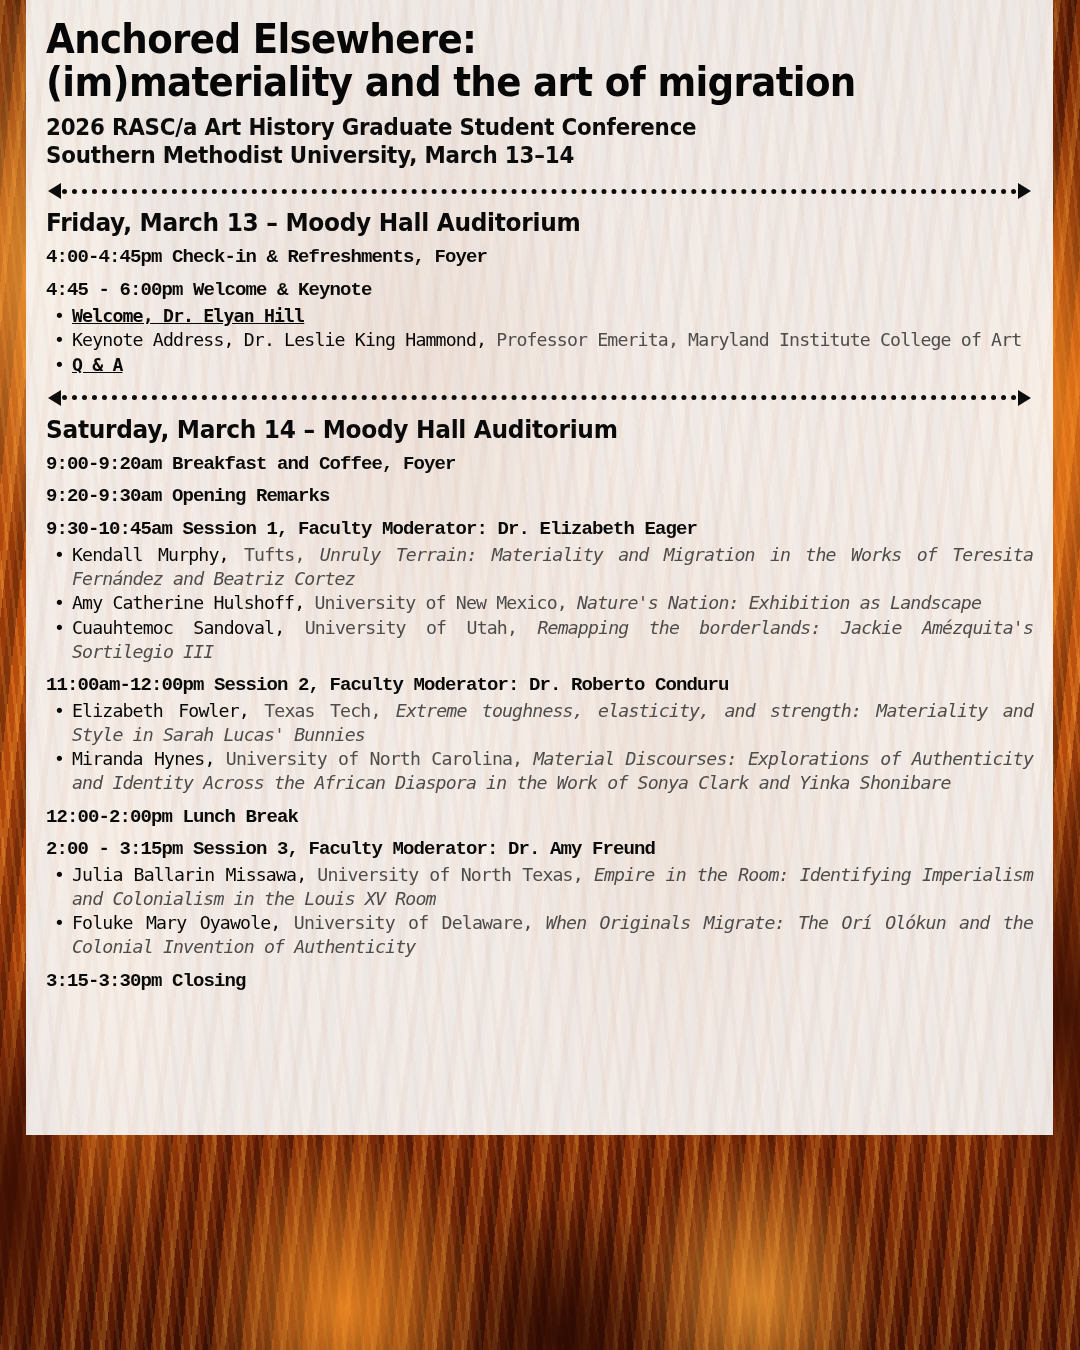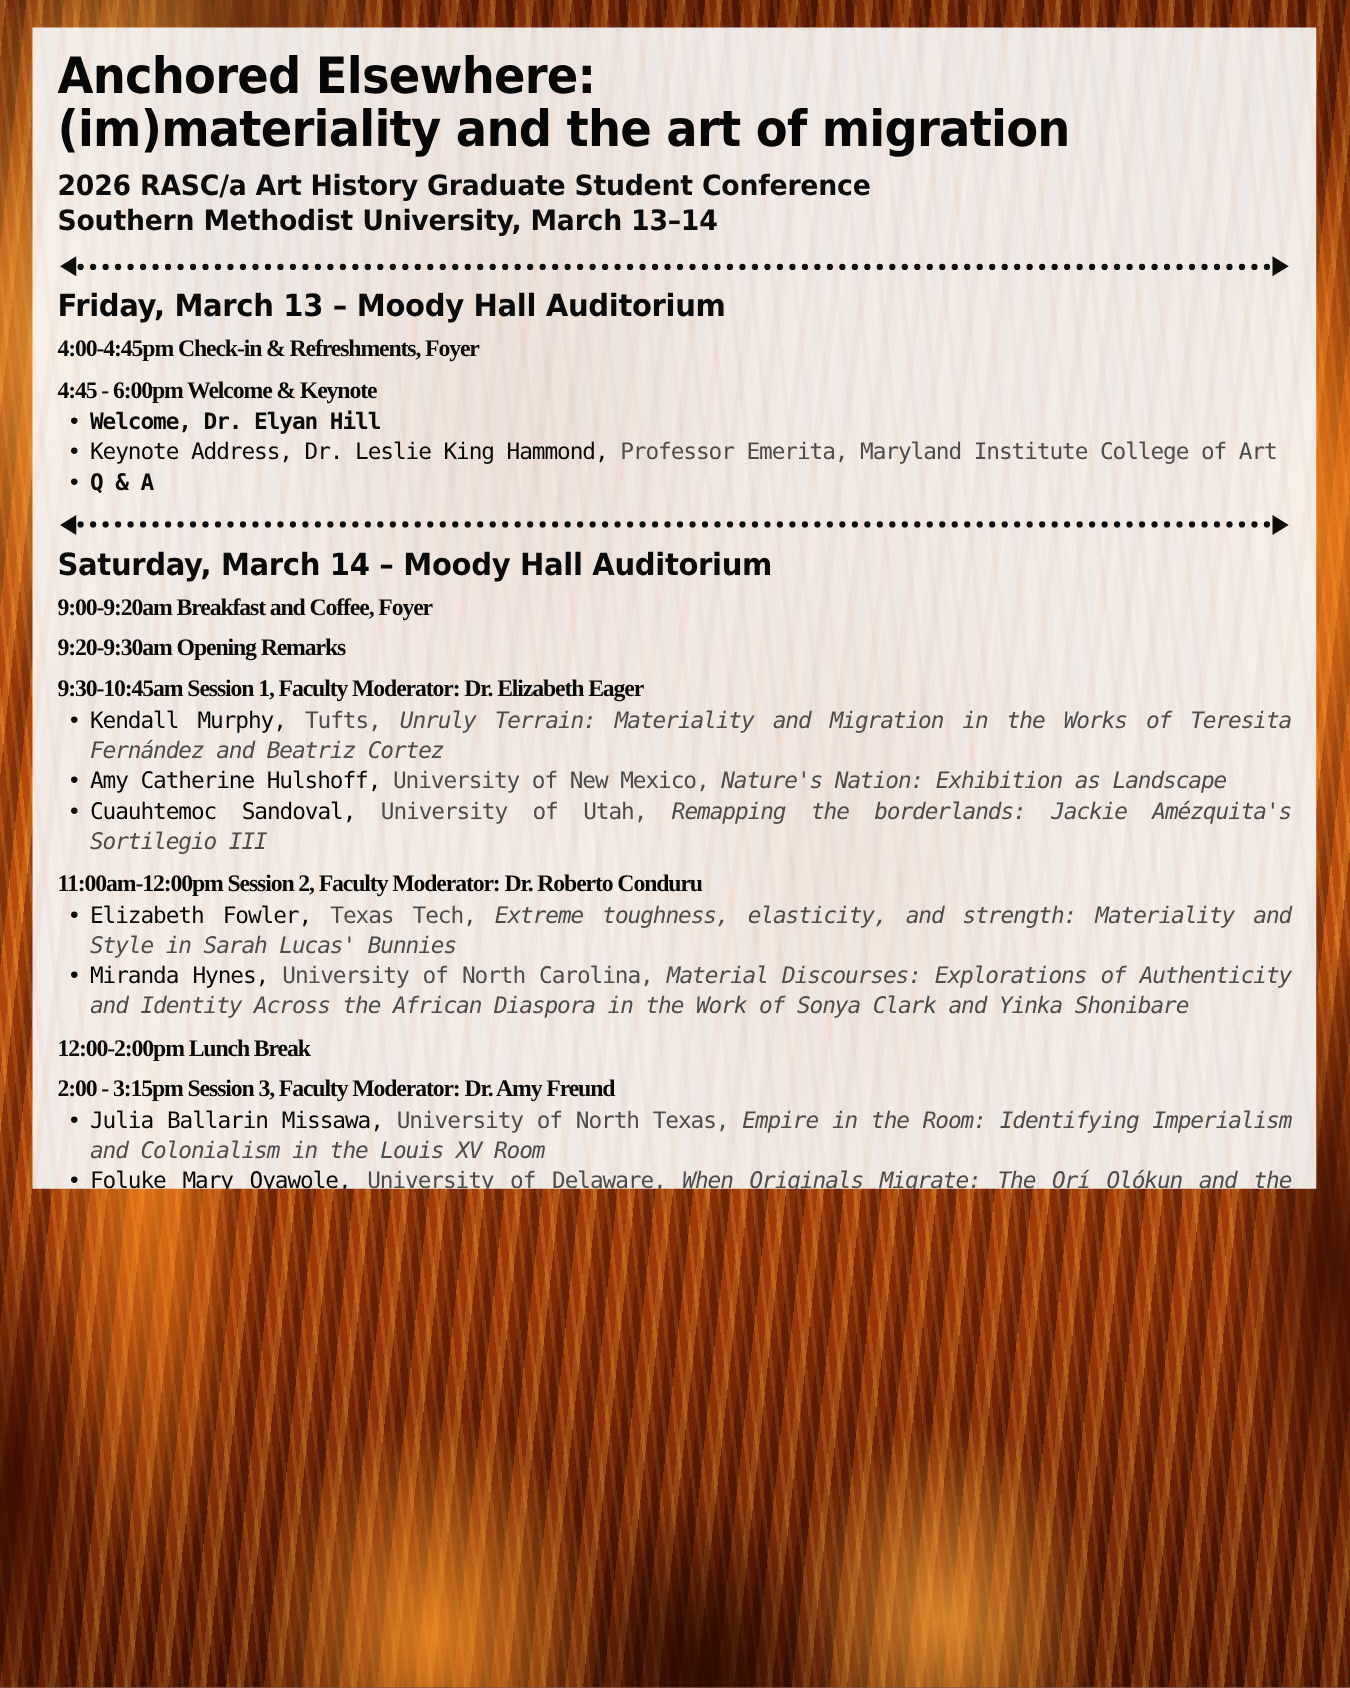--- a/index.html
+++ b/index.html
@@ -40,23 +40,23 @@
       repeating-linear-gradient(84deg,
         rgba(255,200,110,.16) 0px, rgba(255,200,110,.16) 3px,
         rgba(90,25,4,.22) 3px, rgba(90,25,4,.22) 9px),
       linear-gradient(180deg, #5d1d04 0%, #a83d08 28%, #c4560f 52%, #8e2f06 78%, #3d0f02 100%);
   }
 
   
   #card {
     position: absolute;
     left: 26px;
-    top: 22px;
+    top: 0;
     width: 1027px;
-    height: 929px;
+    height: 1135px;
     box-sizing: border-box;
     padding: 18px 20px 0 20px;
     background: rgba(248,246,245,0.935);
     overflow: hidden;
   }
   
   #card::before {
     content: "";
     position: absolute;
     inset: 0;
@@ -128,21 +128,21 @@
     color: #0a0a0a;
     margin: 2px 0 9px 0;
     transform: scaleX(0.95);
     transform-origin: left center;
   }
 
   
   .entry { margin: 0 0 11px 0; }
   .entry.tight { margin-bottom: 9px; }
   .slot {
-    font-family: Liberation Serif, serif;
+    font-family: Liberation Mono, monospace;
     font-weight: bold;
     font-size: 19px;
     line-height: 1.25;
     letter-spacing: -0.9px;
     color: #0a0a0a;
     margin: 0;
   }
   ul.bullets {
     list-style: none;
     margin: 1px 0 0 0;
@@ -164,21 +164,21 @@
     content: "\2022";
     position: absolute;
     left: 8px;
     top: 0;
     color: #0a0a0a;
     font-size: 18px;
   }
   .nm { font-weight: normal; color: #080808; }
   .af { color: #4e4c4b; }
   .ti { font-style: italic; color: #4e4c4b; }
-  .bl-plain { color: #0a0a0a; font-weight: bold; }
+  .bl-plain { color: #0a0a0a; font-weight: bold; text-decoration: underline; }
 </style>
 </head>
 <body>
 
 <div id="bg"></div>
 
 <div id="card">
 
   <h1 class="title">
     <span>Anchored Elsewhere:</span><br>

